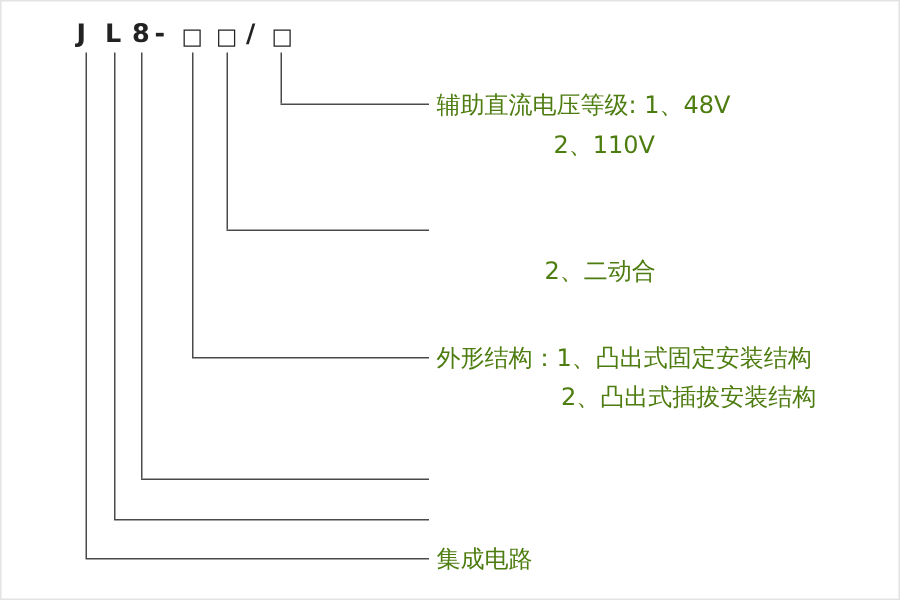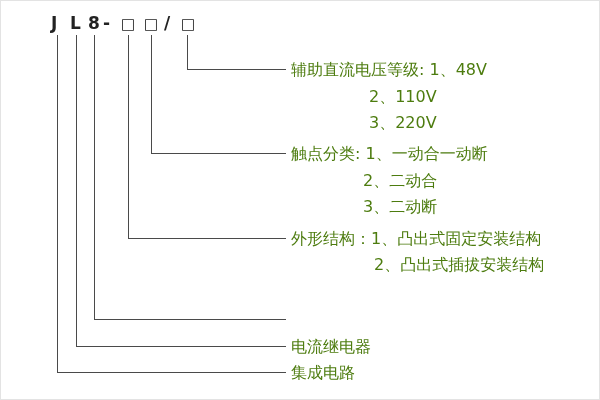--- a/index.html
+++ b/index.html
@@ -56,25 +56,21 @@
 
   <div class="hline" style="left:186px; top:68px;  width:99px;"></div>
   <div class="hline" style="left:150px; top:152px; width:135px;"></div>
   <div class="hline" style="left:127px; top:237px; width:158px;"></div>
   <div class="hline" style="left:93px;  top:318px; width:192px;"></div>
   <div class="hline" style="left:75px;  top:345px; width:210px;"></div>
   <div class="hline" style="left:56px;  top:371px; width:229px;"></div>
 
   <div class="lbl" style="left:290px; top:60px;">辅助直流电压等级: 1、48V</div>
   <div class="lbl" style="left:368px; top:87px;">2、110V</div>
-  <div class="lbl" style="left:368px; top:113px;">3、220V</div>
 
-  <div class="lbl" style="left:290px; top:144px;">触点分类: 1、一动合一动断</div>
   <div class="lbl" style="left:362px; top:171px;">2、二动合</div>
-  <div class="lbl" style="left:362px; top:197px;">3、二动断</div>
 
   <div class="lbl" style="left:290px; top:229px;">外形结构：1、凸出式固定安装结构</div>
   <div class="lbl" style="left:373px; top:255px;">2、凸出式插拔安装结构</div>
 
-  <div class="lbl" style="left:290px; top:337px;">电流继电器</div>
   <div class="lbl" style="left:290px; top:363px;">集成电路</div>
 
 </div>
 
 </body></html>

